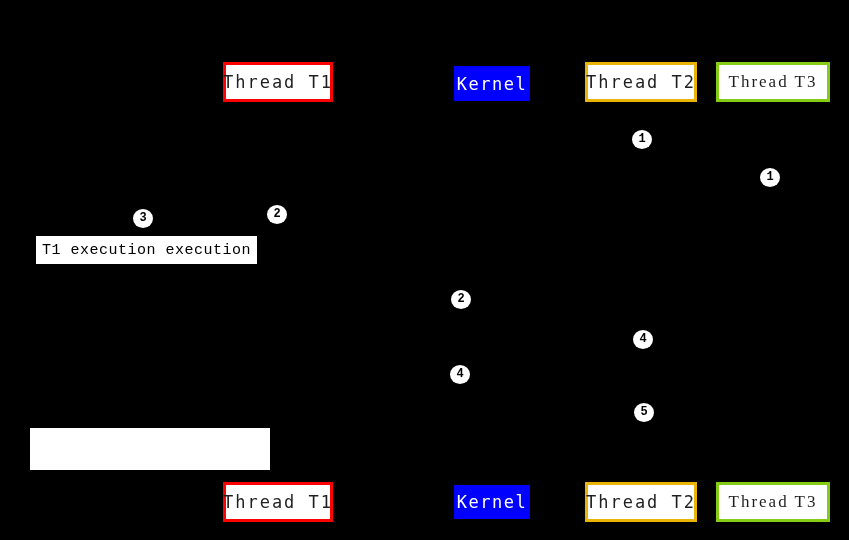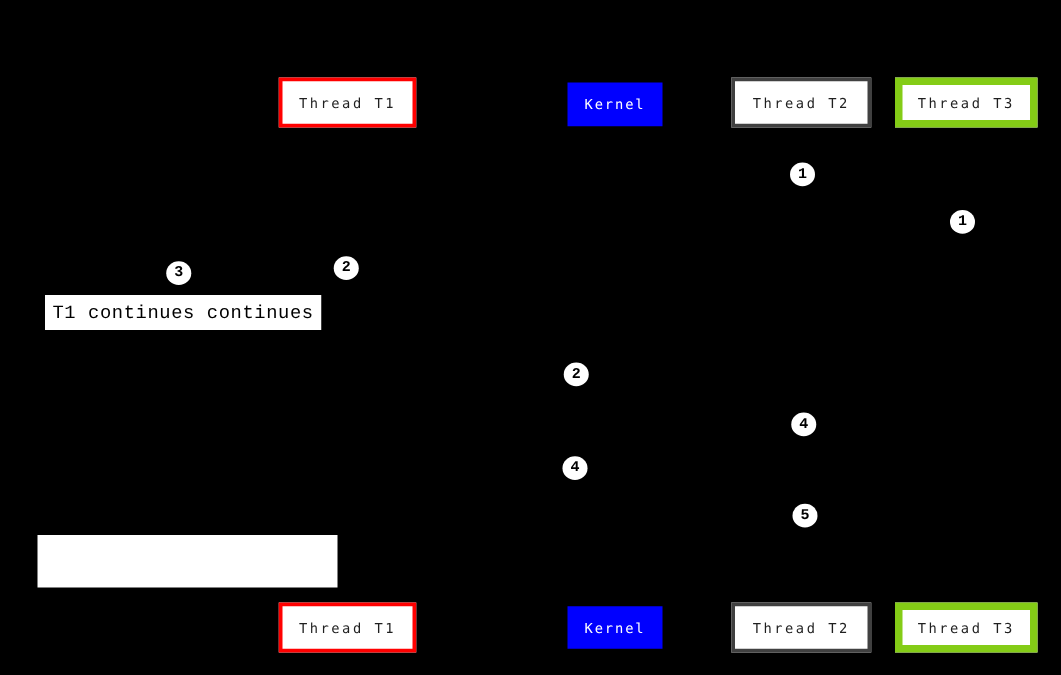--- a/index.html
+++ b/index.html
@@ -12,32 +12,32 @@
   .canvas {
     position: relative;
     width: 849px; height: 540px;
     background: #000000;
   }
   .node {
     position: absolute;
     box-sizing: border-box;
     display: flex; align-items: center; justify-content: center;
     font-family: "DejaVu Sans Mono", monospace;
-    font-size: 11px;
+    font-size: 17px;
     letter-spacing: 2px;
     white-space: nowrap;
   }
   .thread {
     background: #ffffff;
     color: #1f1f1f;
     height: 40px;
   }
   .t1 { left: 223px; width: 110px; border: 3px solid #ff0000; }
-  .t2 { left: 585px; width: 112px; border: 3px solid #404040; }
-  .t3 { left: 716px; width: 114px; border: 6px solid #84cc16; }
+  .t2 { left: 585px; width: 112px; border: 3px solid #eab308; }
+  .t3 { left: 716px; width: 114px; border: 3px solid #84cc16; font-family: Liberation Serif, serif; }
   .kernel {
     left: 423px; width: 76px; height: 35px;
     background: #0000ff; color: #ffffff;
     letter-spacing: 1.5px;
     margin-left: 31px;
   }
   .row-top { top: 62px; }
   .row-bottom { top: 482px; }
   .kernel.row-top { top: 66px; }
   .kernel.row-bottom { top: 485px; height: 34px; }
@@ -90,17 +90,17 @@
 
   <div class="badge" style="left: 632px; top: 129.5px;">1</div>
   <div class="badge" style="left: 760px; top: 167.5px;">1</div>
   <div class="badge" style="left: 133px; top: 208.5px;">3</div>
   <div class="badge" style="left: 267px; top: 204.5px;">2</div>
   <div class="badge" style="left: 451px; top: 289.5px;">2</div>
   <div class="badge" style="left: 633px; top: 329.5px;">4</div>
   <div class="badge" style="left: 450px; top: 364.5px;">4</div>
   <div class="badge" style="left: 634px; top: 402.5px;">5</div>
 
-  <div class="note">T1 continues continues</div>
+  <div class="note">T1 execution execution</div>
 
   <div class="blank-box"></div>
 
 </div>
 
 </body></html>

